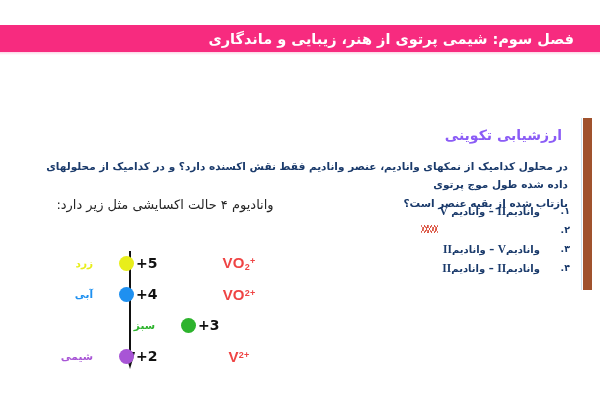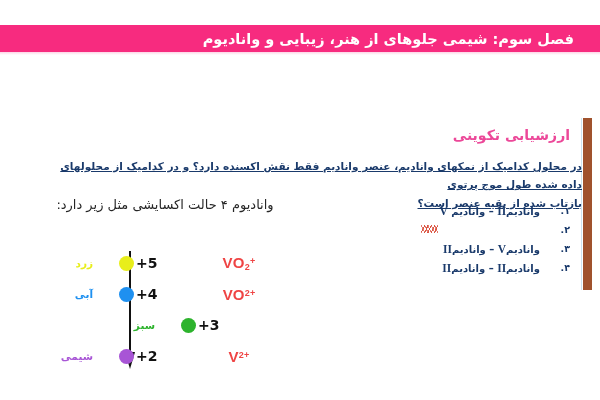--- a/index.html
+++ b/index.html
@@ -82,42 +82,41 @@
     right: 18px;
     top: 63px;
     width: 1px;
     height: 172px;
     background: #cfe4ee;
   }
 
   
   .assess-title {
     position: absolute;
-    right: 30px;
+    right: 38px;
     top: 72px;
     font-size: 14px;
     font-weight: bold;
-    color: #ec4899;
+    color: #8b5cf6;
     direction: rtl;
     white-space: nowrap;
   }
 
   
   .question {
     position: absolute;
-    right: 18px;
+    right: 32px;
     top: 102px;
     width: 542px;
     direction: rtl;
     text-align: right;
     color: #1a3a6b;
     font-size: 10.5px;
     font-weight: bold;
     line-height: 1.75;
-    text-decoration: underline;
   }
 
   
   .options {
     position: absolute;
     right: 30px;
     top: 146px;
     width: 250px;
     direction: rtl;
   }
@@ -280,21 +279,21 @@
     width: 34px;
     height: 34px;
   }
 </style>
 </head>
 <body>
 
 <div class="top-gap"></div>
 
 <div class="chapter-banner">
-  <div class="chapter-banner-text">فصل سوم: شیمی جلوهای از هنر، زیبایی و وانادیوم</div>
+  <div class="chapter-banner-text">فصل سوم: شیمی پرتوی از هنر، زیبایی و ماندگاری</div>
 </div>
 <div class="banner-shadow"></div>
 
 <div class="content">
 
   <div class="right-rule"></div>
   <div class="left-guide"></div>
 
   <div class="assess-title">ارزشیابی تکوینی</div>
 

